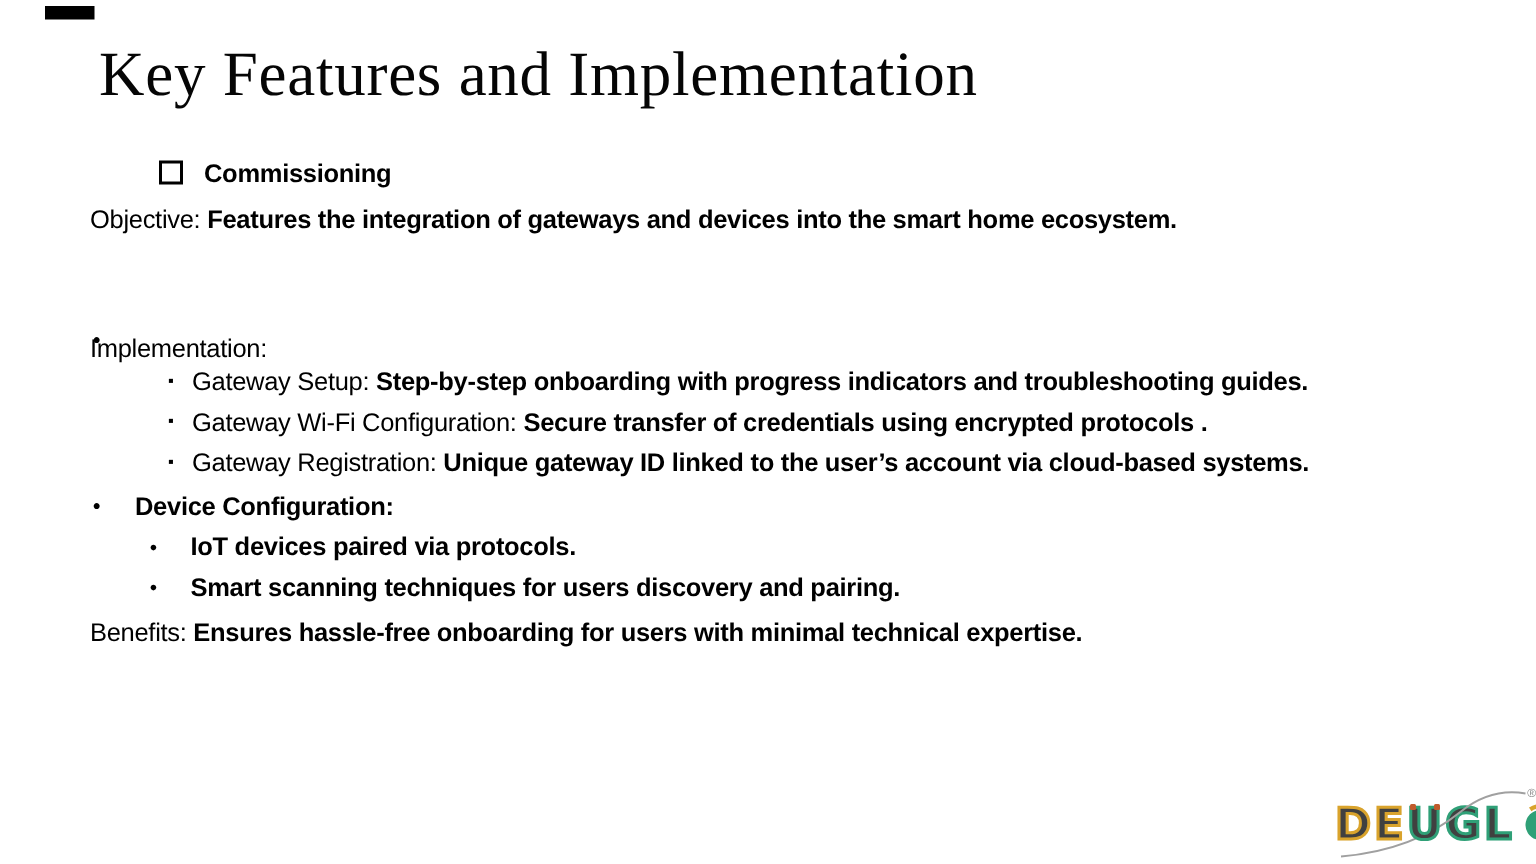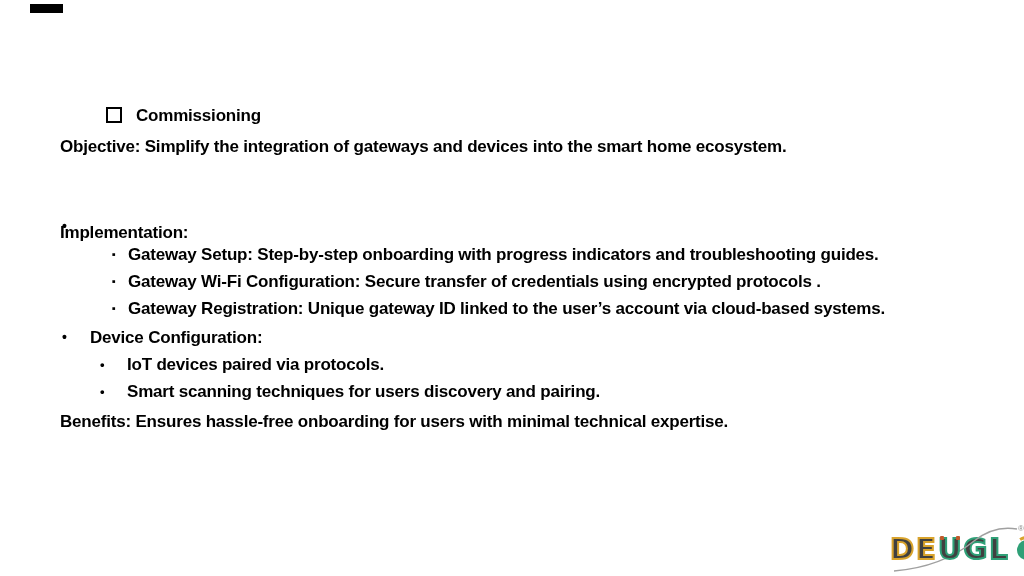--- a/index.html
+++ b/index.html
@@ -24,21 +24,21 @@
     display:inline-block; width:12px; height:12px; border:2px solid #000;
     margin-right:14px; margin-top:1px; flex:0 0 auto;
   }
   .bullet-dot {
     display:inline-block; width:28px; font-size:14px; line-height:19px; flex:0 0 auto;
   }
   .bullet-dot.small { width:27px; font-size:13px; }
   .bullet-sq {
     display:inline-block; width:16px; font-size:11px; line-height:19px; flex:0 0 auto;
   }
-  .lbl { font-weight:700; }
+  .lbl { font-weight:400; }
   
   .logo {
     position:absolute; left:890px; top:529px; width:128px; height:40px;
     display:flex; align-items:center;
     font-family:"DejaVu Sans", sans-serif; font-weight:700; font-size:29px;
     letter-spacing:2px; line-height:1;
   }
   .logo-txt { color:#404040; }
   .logo-gold { -webkit-text-stroke:2px #D9A32C; }
   .logo-green { -webkit-text-stroke:2px #2FA077; }
@@ -68,28 +68,29 @@
   }
   .logo-swoosh { position:absolute; left:-6px; top:-6px; pointer-events:none; }
 </style>
 </head>
 <body>
 
 <div class="slide">
 
   <div class="accent-bar"></div>
 
+  <div class="title">Key Features and Implementation</div>
 
   <div class="row" style="left:58px; top:106px;padding-left:48px;">
     <span class="checkbox"></span>
     <span class="txt">Commissioning</span>
   </div>
 
   <div class="row" style="left:60px; top:137px;">
-    <span class="txt"><span class="lbl">Objective:</span>&nbsp;<span>Simplify the integration of gateways and devices into the smart home ecosystem.</span></span>
+    <span class="txt"><span class="lbl">Objective:</span>&nbsp;<span>Features the integration of gateways and devices into the smart home ecosystem.</span></span>
   </div>
 
   <div class="row" style="left:60px; top:189px;margin-top:34px;">
     <span class="txt lbl">Implementation:</span>
   </div>
 
   <div class="row" style="left:62px; top:217px;">
     <span class="bullet-dot">•</span>
   </div>
 

